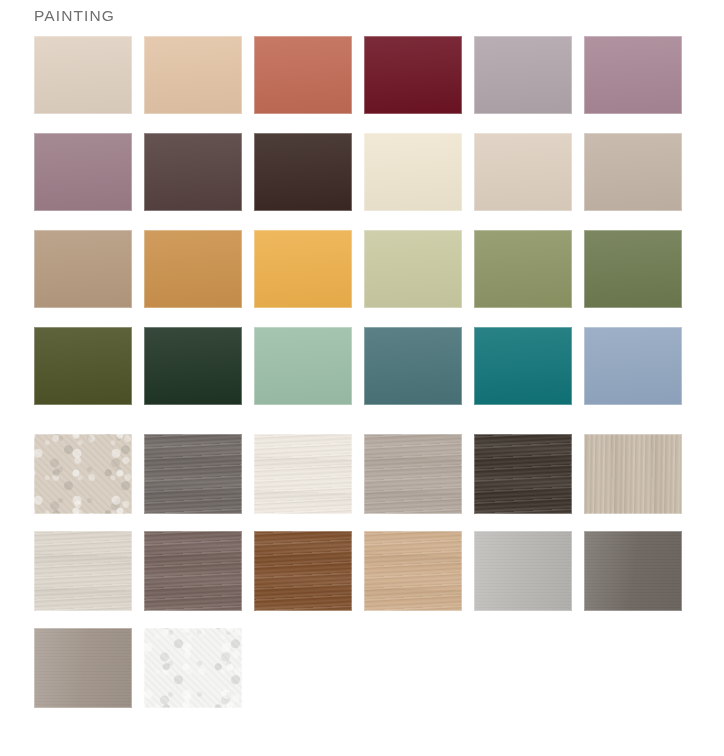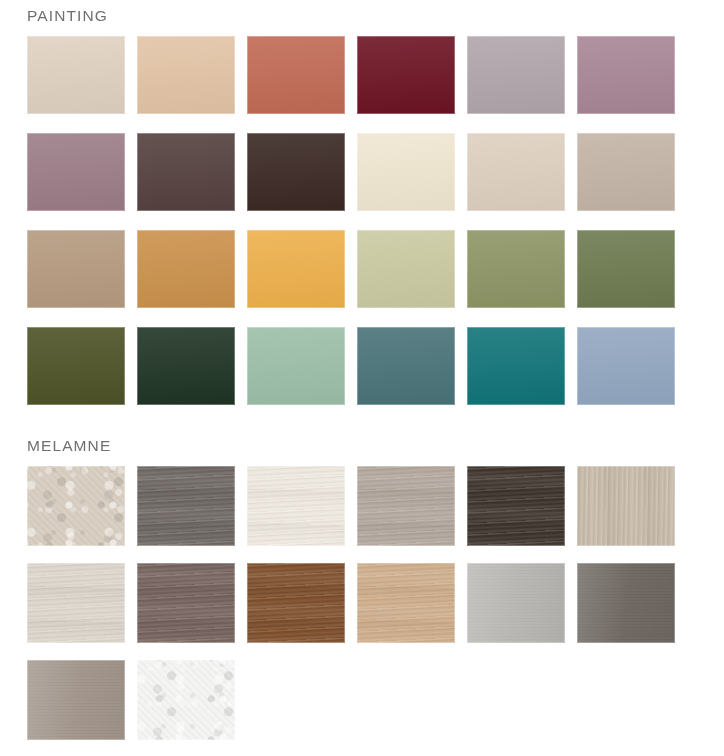--- a/index.html
+++ b/index.html
@@ -15,21 +15,21 @@
     position: relative;
   }
   .page {
     width: 724px;
     height: 756px;
     position: relative;
     background: #ffffff;
   }
   .section {
     position: absolute;
-    left: 1px;
+    left: 8px;
     width: 664px;
   }
   .section-title {
     font-family: "Liberation Sans", sans-serif;
     font-size: 15.5px;
     letter-spacing: 1.1px;
     color: #6f6f6f;
     font-weight: 400;
     padding-left: 26px;
     margin: 0;
@@ -170,21 +170,20 @@
           <div class="swatch tex-flat" style="background-color: rgb(109, 122, 79);"></div>
           <div class="swatch tex-flat" style="background-color: rgb(77, 82, 38);"></div>
           <div class="swatch tex-flat" style="background-color: rgb(31, 52, 37);"></div>
           <div class="swatch tex-flat" style="background-color: rgb(156, 191, 168);"></div>
           <div class="swatch tex-flat" style="background-color: rgb(73, 115, 120);"></div>
           <div class="swatch tex-flat" style="background-color: rgb(16, 116, 120);"></div>
           <div class="swatch tex-flat" style="background-color: rgb(146, 167, 193);"></div>
         </div>
       </div>
       <div class="section" style="position: relative;">
-        <div class="section-title" style="color: rgb(111, 111, 111); padding-top: 12px;">MELAMNE</div>
         <div class="grid">
           <div class="swatch mel tex-stone" style="background-color: rgb(216, 206, 193);"></div>
           <div class="swatch mel tex-wood" style="background-color: rgb(109, 102, 98);"></div>
           <div class="swatch mel tex-wood" style="background-color: rgb(239, 233, 224);"></div>
           <div class="swatch mel tex-wood" style="background-color: rgb(179, 167, 157);"></div>
           <div class="swatch mel tex-wood" style="background-color: rgb(61, 52, 44);"></div>
           <div class="swatch mel tex-woodv" style="background-color: rgb(201, 188, 171);"></div>
           <div class="swatch mel tex-wood" style="background-color: rgb(221, 214, 204);"></div>
           <div class="swatch mel tex-wood" style="background-color: rgb(117, 98, 93);"></div>
           <div class="swatch mel tex-wood" style="background-color: rgb(126, 79, 44);"></div>

